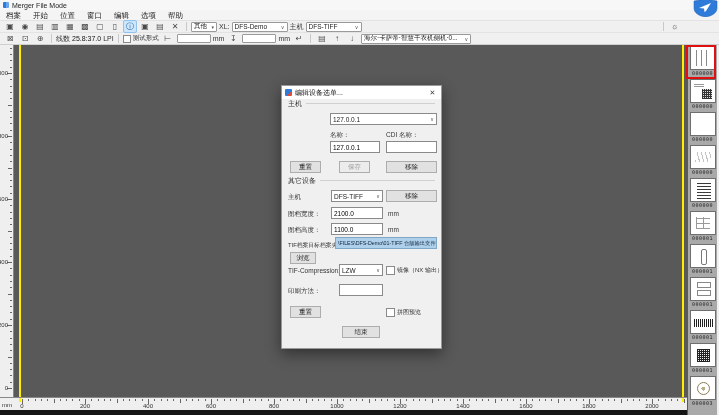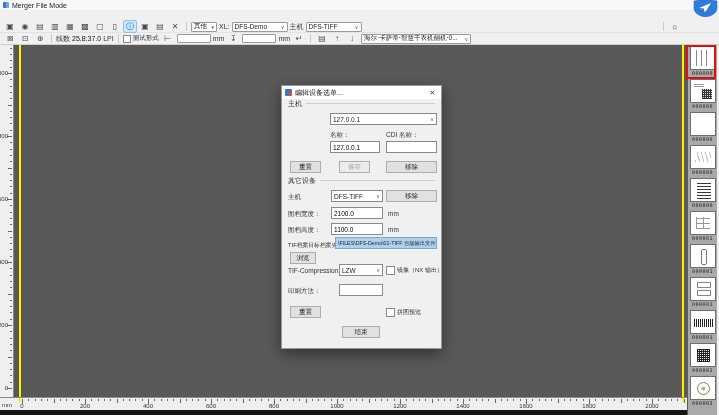--- a/index.html
+++ b/index.html
@@ -92,20 +92,29 @@
 </head>
 <body>
 
 <div id="win">
 
   <div id="titlebar">
     <span id="app-logo"></span>
     <span>Merger File Mode</span>
   </div>
 
+  <div id="menubar">
+      <span class="mitem">档案</span>
+      <span class="mitem">开始</span>
+      <span class="mitem">位置</span>
+      <span class="mitem">窗口</span>
+      <span class="mitem">编辑</span>
+      <span class="mitem">选项</span>
+      <span class="mitem">帮助</span>
+    </div>
 
   <div id="tb1" class="tbrow">
     <span id="tb1-icons" style="display:inline-flex;gap:1px;">
         <span class="ticon">▣</span>
         <span class="ticon">◉</span>
         <span class="ticon">▤</span>
         <span class="ticon">▥</span>
         <span class="ticon">▦</span>
         <span class="ticon">▩</span>
         <span class="ticon">▢</span>

